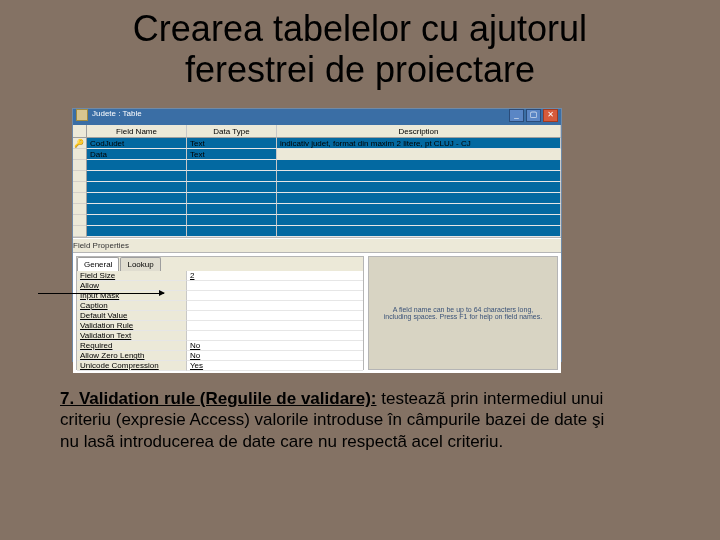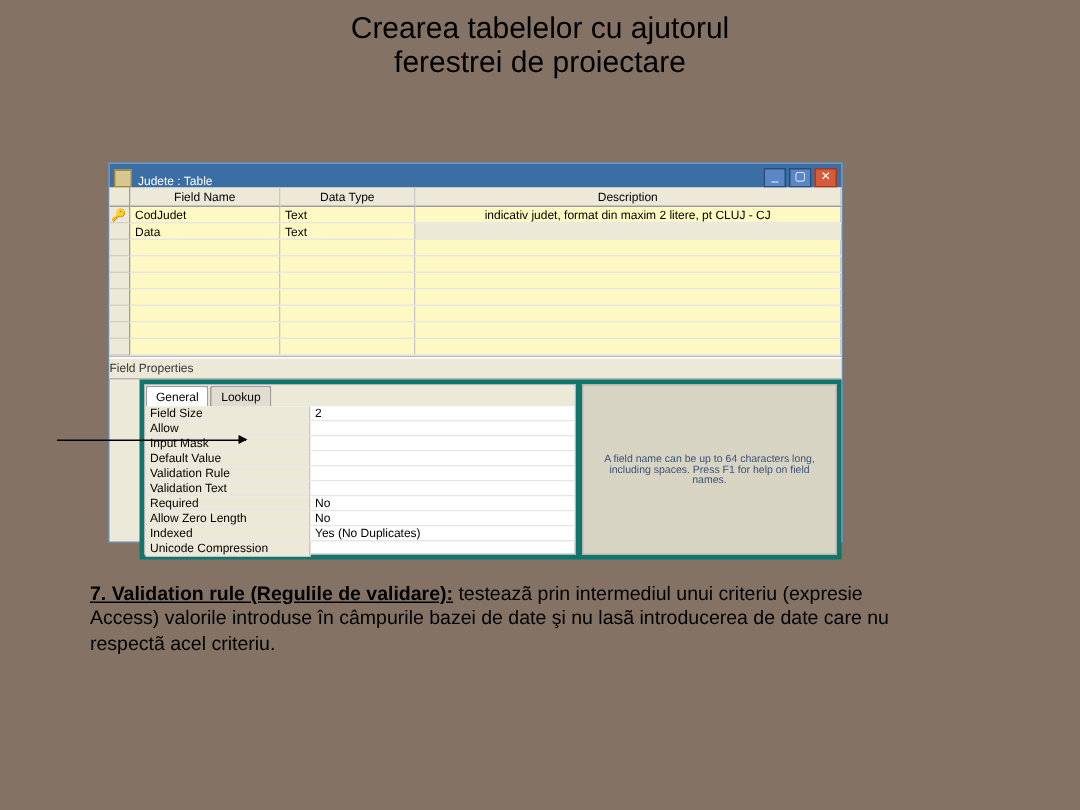--- a/index.html
+++ b/index.html
@@ -11,42 +11,42 @@
     font-family: Arial, sans-serif;
     overflow: hidden;
     position: relative;
   }
   .slide-title {
     position: absolute;
     top: 8px;
     left: 0;
     width: 720px;
     text-align: center;
-    font-size: 20px;
+    font-size: 36px;
     color: #000;
     font-weight: normal;
     line-height: 1.15;
   }
   
   .win {
     position: absolute;
     top: 108px;
     left: 72px;
     width: 490px;
     height: 254px;
     background: #ece9d8;
     border: 1px solid #6f8aa8;
     box-sizing: border-box;
     font-family: Tahoma, Arial, sans-serif;
   }
   .titlebar {
     height: 16px;
     background: linear-gradient(#3a6ea5, #3a6ea5);
     display: flex;
-    align-items: flex-end;
+    align-items: flex-start;
     color: #fff;
     font-size: 8px;
     padding: 0 3px;
     box-sizing: border-box;
   }
   .titlebar .icon {
     width: 10px; height: 10px;
     background: #d8c690;
     border: 1px solid #a08a40;
     margin-right: 4px;
@@ -79,30 +79,30 @@
     border-right: 1px solid #9e9e9e;
     border-bottom: 1px solid #d4d0c8;
     box-sizing: border-box;
     text-align: center;
     font-size: 7px;
     line-height: 11px;
   }
   .gridhead .sel { border-bottom: 1px solid #9e9e9e; }
   .col-name  { width: 100px; }
   .col-type  { width: 90px;  }
-  .col-desc  { flex: 1; text-align: center; }
+  .col-desc  { flex: 1; }
   .col-name, .col-type, .col-desc {
     border-right: 1px solid #c8c8c8;
     border-bottom: 1px solid #e6e6e6;
     padding: 0 3px;
     box-sizing: border-box;
     white-space: nowrap;
     overflow: hidden;
     line-height: 11px;
-    background: #fef9c3;
+    background: #0369a1;
   }
   .gridhead .col-name, .gridhead .col-type, .gridhead .col-desc {
     background: #ece9d8;
     border-bottom: 1px solid #9e9e9e;
     text-align: center;
     line-height: 13px;
   }
   .key {
     font-size: 8px;
     color: #7a5a10;
@@ -114,24 +114,23 @@
     border-top: 1px solid #fff;
     border-bottom: 1px solid #b5b5b5;
     font-size: 8px;
     text-align: left;
     line-height: 13px;
     color: #333;
   }
   .props {
     display: flex;
     height: 120px;
-    background: #0f766e;
+    background: #ffffff;
     padding: 3px;
     box-sizing: border-box;
-    margin-left: 20px;
   }
   .props-left {
     width: 288px;
     background: #fff;
     border: 1px solid #b5b5b5;
     box-sizing: border-box;
     position: relative;
   }
   .tabs {
     display: flex;
@@ -148,20 +147,21 @@
     margin-right: 1px;
     border-radius: 2px 2px 0 0;
   }
   .tab.inactive { background: #e0ddd0; }
   .proplist {
     font-size: 8px;
   }
   .prow {
     display: flex;
     height: 10px;
+    text-decoration: underline;
   }
   .plabel {
     width: 110px;
     padding: 0 3px;
     background: #ece9d8;
     border-right: 1px solid #c8c8c8;
     border-bottom: 1px solid #e6e6e6;
     line-height: 10px;
     box-sizing: border-box;
     overflow: hidden;
@@ -209,21 +209,21 @@
     border-top: 3.5px solid transparent;
     border-bottom: 3.5px solid transparent;
   }
   
   .caption {
     position: absolute;
     top: 388px;
     left: 60px;
     width: 560px;
     color: #000;
-    font-size: 13px;
+    font-size: 17px;
     line-height: 1.25;
   }
   .caption .lead { font-weight: bold; text-decoration: underline; }
 </style>
 </head>
 <body>
 
 <div class="slide-title">
   <span>Crearea tabelelor cu ajutorul</span><br>
   <span>ferestrei de proiectare</span>
@@ -318,45 +318,46 @@
           </div>
           <div class="prow">
             <div class="plabel">Allow</div>
             <div class="pval"></div>
           </div>
           <div class="prow">
             <div class="plabel">Input Mask</div>
             <div class="pval"></div>
           </div>
           <div class="prow">
+            <div class="plabel">Caption</div>
+            <div class="pval"></div>
+          </div>
+          <div class="prow">
             <div class="plabel">Default Value</div>
             <div class="pval"></div>
           </div>
           <div class="prow">
             <div class="plabel">Validation Rule</div>
             <div class="pval"></div>
           </div>
           <div class="prow">
             <div class="plabel">Validation Text</div>
             <div class="pval"></div>
           </div>
           <div class="prow">
             <div class="plabel">Required</div>
             <div class="pval">No</div>
           </div>
           <div class="prow">
             <div class="plabel">Allow Zero Length</div>
             <div class="pval">No</div>
           </div>
           <div class="prow">
-            <div class="plabel">Indexed</div>
-            <div class="pval">Yes (No Duplicates)</div>
-          </div>
-          <div class="prow">
             <div class="plabel">Unicode Compression</div>
+            <div class="pval">Yes</div>
           </div>
         </div>
     </div>
     <div class="props-right">A field name can be up to 64 characters long, including spaces. Press F1 for help on field names.</div>
   </div>
 </div>
 
 <div class="arrow"></div>
 
 <div class="caption">

